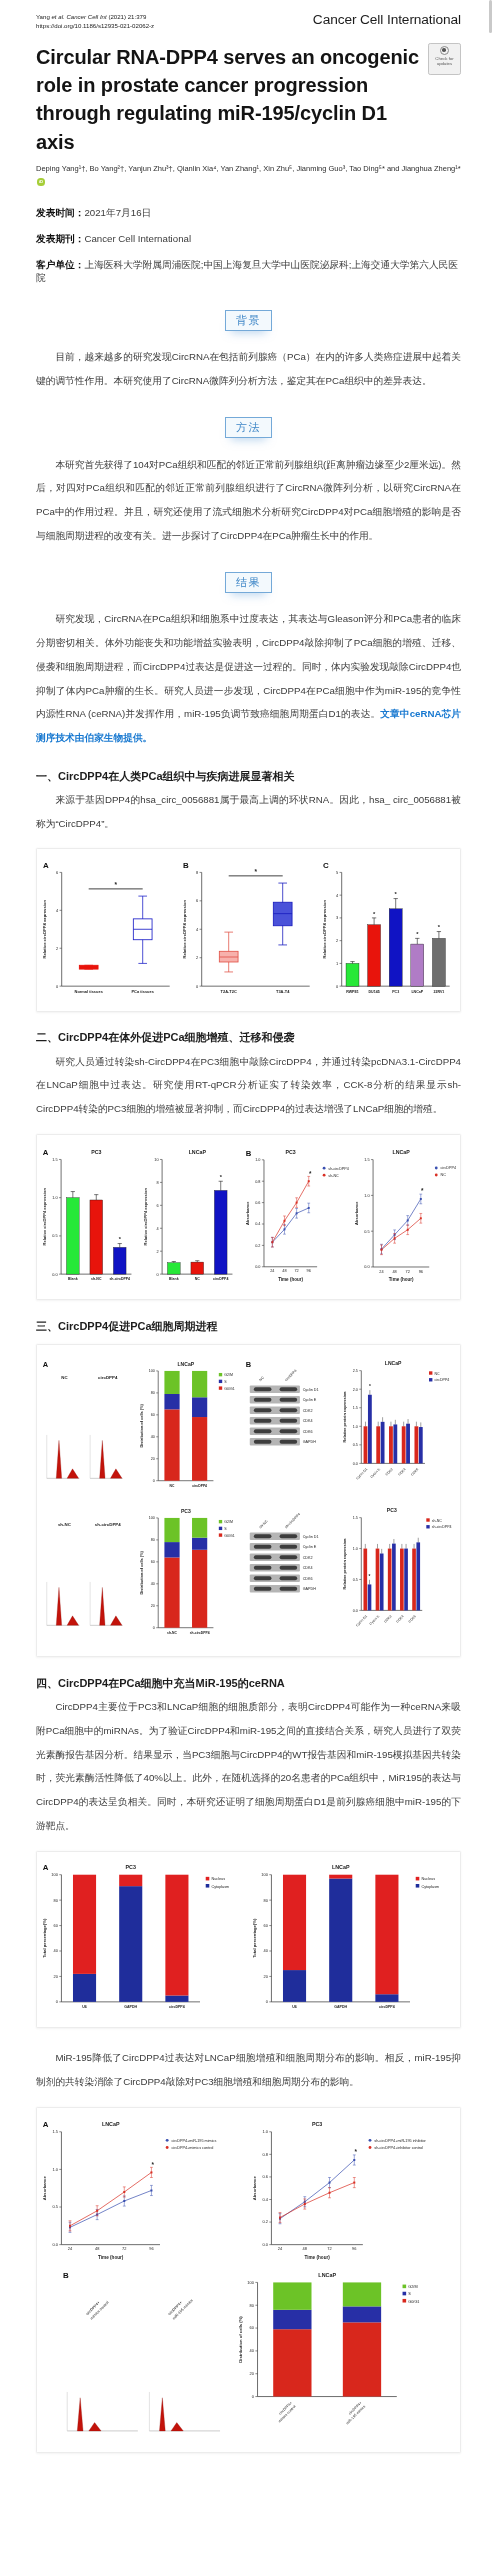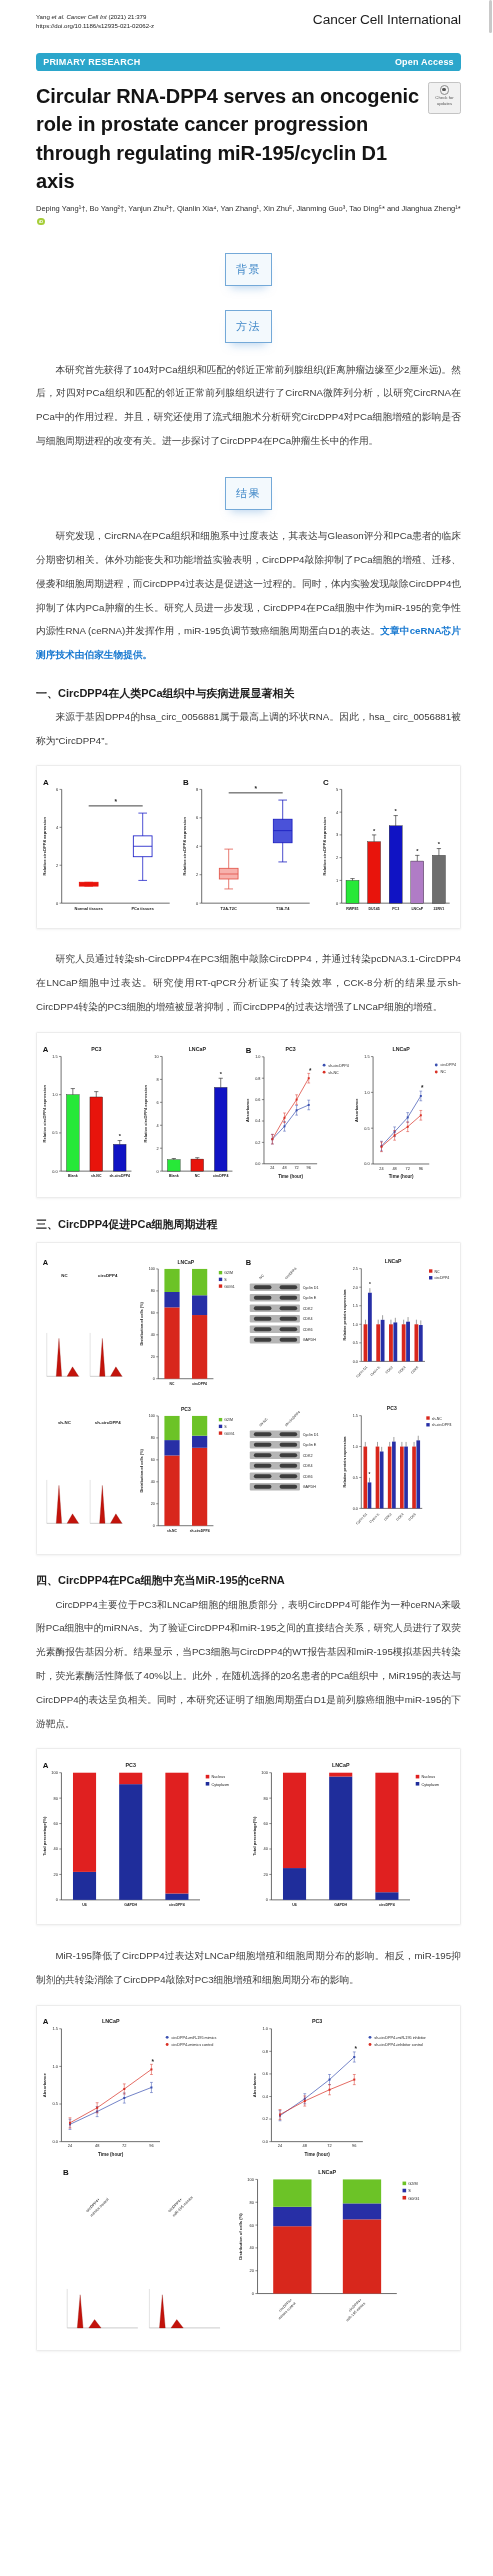--- a/index.html
+++ b/index.html
@@ -23,21 +23,21 @@
   .check-badge .ring::after { content:""; position:absolute; left:1.4px; top:1.4px; width:3.6px; height:3.6px; background:#555; border-radius:50%; }
   .check-badge .cb-label { font-size:4.3px; color:#555; line-height:1.3; }
 
   .authors { margin-top:7.2px; font-size:7.5px; color:#2e2e2e; line-height:1.7; }
   .orcid { display:inline-block; width:7.2px; height:7.2px; background:#A6CE39; border-radius:50%; color:#fff; font-size:4.3px; font-weight:700; text-align:center; line-height:7.2px; vertical-align:middle; margin-left:1.4px; }
 
   .meta { margin-top:18.7px; }
   .meta-line { font-size:9.7px; margin:0 0 13px; color:#3b3b3b; }
   .meta-line b { color:#111; font-weight:700; }
 
-  .sec-badge { width:47px; height:33px; margin:24.4px auto 14.4px; display:flex; align-items:center; justify-content:center; border:0.7px solid #74A9D8; background:#F3F9FD; color:#3C85C6; font-size:11px; letter-spacing:1.4px; box-shadow:0 7.2px 10px -5.7px rgba(110,165,220,.5); }
+  .sec-badge { width:47px; height:21px; margin:24.4px auto 14.4px; display:flex; align-items:center; justify-content:center; border:0.7px solid #74A9D8; background:#F3F9FD; color:#3C85C6; font-size:11px; letter-spacing:1.4px; box-shadow:0 7.2px 10px -5.7px rgba(110,165,220,.5); }
 
   p.para { font-size:9.7px; line-height:2.45; text-align:justify; text-indent:2em; color:#3b3b3b; margin:4.3px 0 13px; }
   .hl { color:#1778D0; font-weight:700; }
 
   h3.finding { font-size:11px; font-weight:700; color:#1d1d1d; margin:18.7px 0 2.9px; }
 
   .figure-box { border:0.7px solid #ececec; border-radius:1.4px; background:#fff; padding:8.6px 2.9px; margin:10px 0 18.7px; box-shadow:0 0.7px 2.2px rgba(0,0,0,.05); }
   .fig-row { display:flex; justify-content:center; align-items:flex-start; gap:2.9px; }
 </style>
 </head>
@@ -47,37 +47,39 @@
   <div class="scroll-thumb"></div>
 
   <div class="jheader">
     <div class="cite">
       <div><span>Yang </span><span class="it">et al. Cancer Cell Int</span><span>      (2021) 21:379</span></div>
       <div>https://doi.org/10.1186/s12935-021-02062-z</div>
     </div>
     <div class="jname">Cancer Cell International</div>
   </div>
 
-  <div class="banner">
-    <span>PRIMARY RESEARCH</span>
-    <span>Open Access</span>
-  </div>
 
   <div class="title-row">
     <h1 class="title">Circular RNA-DPP4 serves an oncogenic role in prostate cancer progression through regulating miR-195/cyclin D1 axis</h1>
     <div class="check-badge">
       <div class="ring"></div>
       <div class="cb-label">Check for updates</div>
     </div>
   </div>
 
   <div class="authors"><span>Deping Yang¹†, Bo Yang²†, Yanjun Zhu³†, Qianlin Xia⁴, Yan Zhang¹, Xin Zhu⁵, Jianming Guo³, Tao Ding⁵* and Jianghua Zheng¹*</span><span class="orcid">iD</span></div>
 
+  <div class="meta">
+    <div class="meta-line"><b>发表时间：</b><span>2021年7月16日</span></div>
+    <div class="meta-line"><b>发表期刊：</b><span>Cancer Cell International</span></div>
+    <div class="meta-line"><b>客户单位：</b><span>上海医科大学附属周浦医院;中国上海复旦大学中山医院泌尿科;上海交通大学第六人民医院</span></div>
+  </div>
 
   <div class="sec-badge">背景</div>
+  <p class="para">目前，越来越多的研究发现CircRNA在包括前列腺癌（PCa）在内的许多人类癌症进展中起着关键的调节性作用。本研究使用了CircRNA微阵列分析方法，鉴定其在PCa组织中的差异表达。</p>
 
   <div class="sec-badge">方法</div>
   <p class="para">本研究首先获得了104对PCa组织和匹配的邻近正常前列腺组织(距离肿瘤边缘至少2厘米远)。然后，对四对PCa组织和匹配的邻近正常前列腺组织进行了CircRNA微阵列分析，以研究CircRNA在PCa中的作用过程。并且，研究还使用了流式细胞术分析研究CircDPP4对PCa细胞增殖的影响是否与细胞周期进程的改变有关。进一步探讨了CircDPP4在PCa肿瘤生长中的作用。</p>
 
   <div class="sec-badge">结果</div>
   <p class="para"><span>研究发现，CircRNA在PCa组织和细胞系中过度表达，其表达与Gleason评分和PCa患者的临床分期密切相关。体外功能丧失和功能增益实验表明，CircDPP4敲除抑制了PCa细胞的增殖、迁移、侵袭和细胞周期进程，而CircDPP4过表达是促进这一过程的。同时，体内实验发现敲除CircDPP4也抑制了体内PCa肿瘤的生长。研究人员进一步发现，CircDPP4在PCa细胞中作为miR-195的竞争性内源性RNA (ceRNA)并发挥作用，miR-195负调节致癌细胞周期蛋白D1的表达。</span><span class="hl">文章中ceRNA芯片测序技术由伯家生物提供。</span></p>
 
   <h3 class="finding">一、CircDPP4在人类PCa组织中与疾病进展显著相关</h3>
   <p class="para">来源于基因DPP4的hsa_circ_0056881属于最高上调的环状RNA。因此，hsa_ circ_0056881被称为“CircDPP4”。</p>
   <div class="figure-box">
@@ -178,20 +180,21 @@
           <text x="135" y="187" font-size="5" text-anchor="middle" fill="#222" font-weight="700" font-family="&quot;Liberation Sans&quot;,sans-serif">LNCaP</text>
           <rect x="156" y="111.64" width="18" height="66.36" fill="#6E6E6E" stroke="#111" stroke-width="0.5"></rect>
           <line x1="165" y1="111.64" x2="165" y2="102.16" stroke="#111" stroke-width="0.8"></line>
           <line x1="162" y1="102.16" x2="168" y2="102.16" stroke="#111" stroke-width="0.8"></line>
           <text x="165" y="99.16" font-size="8" text-anchor="middle" fill="#222" font-weight="700" font-family="&quot;Liberation Sans&quot;,sans-serif">*</text>
           <text x="165" y="187" font-size="5" text-anchor="middle" fill="#222" font-weight="700" font-family="&quot;Liberation Sans&quot;,sans-serif">22RV1</text>
         </svg>
       </div>
     </div>
 
+  <h3 class="finding">二、CircDPP4在体外促进PCa细胞增殖、迁移和侵袭</h3>
   <p class="para">研究人员通过转染sh-CircDPP4在PC3细胞中敲除CircDPP4，并通过转染pcDNA3.1-CircDPP4在LNCaP细胞中过表达。研究使用RT-qPCR分析证实了转染效率，CCK-8分析的结果显示sh-CircDPP4转染的PC3细胞的增殖被显著抑制，而CircDPP4的过表达增强了LNCaP细胞的增殖。</p>
   <div class="figure-box">
       <div class="fig-row">
         <svg width="101" height="147" viewBox="0 0 140 205">
           <text x="4" y="14" font-size="11" text-anchor="start" fill="#111" font-weight="700" font-family="&quot;Liberation Sans&quot;,sans-serif">A</text>
           <line x1="30" y1="20" x2="30" y2="183" stroke="#333" stroke-width="1"></line>
           <line x1="30" y1="183" x2="130" y2="183" stroke="#333" stroke-width="1"></line>
           <line x1="27" y1="183" x2="30" y2="183" stroke="#333" stroke-width="0.8"></line>
           <text x="25" y="185" font-size="5.5" text-anchor="end" fill="#222" font-weight="normal" font-family="&quot;Liberation Sans&quot;,sans-serif">0.0</text>
           <line x1="27" y1="128.66666666666669" x2="30" y2="128.66666666666669" stroke="#333" stroke-width="0.8"></line>

